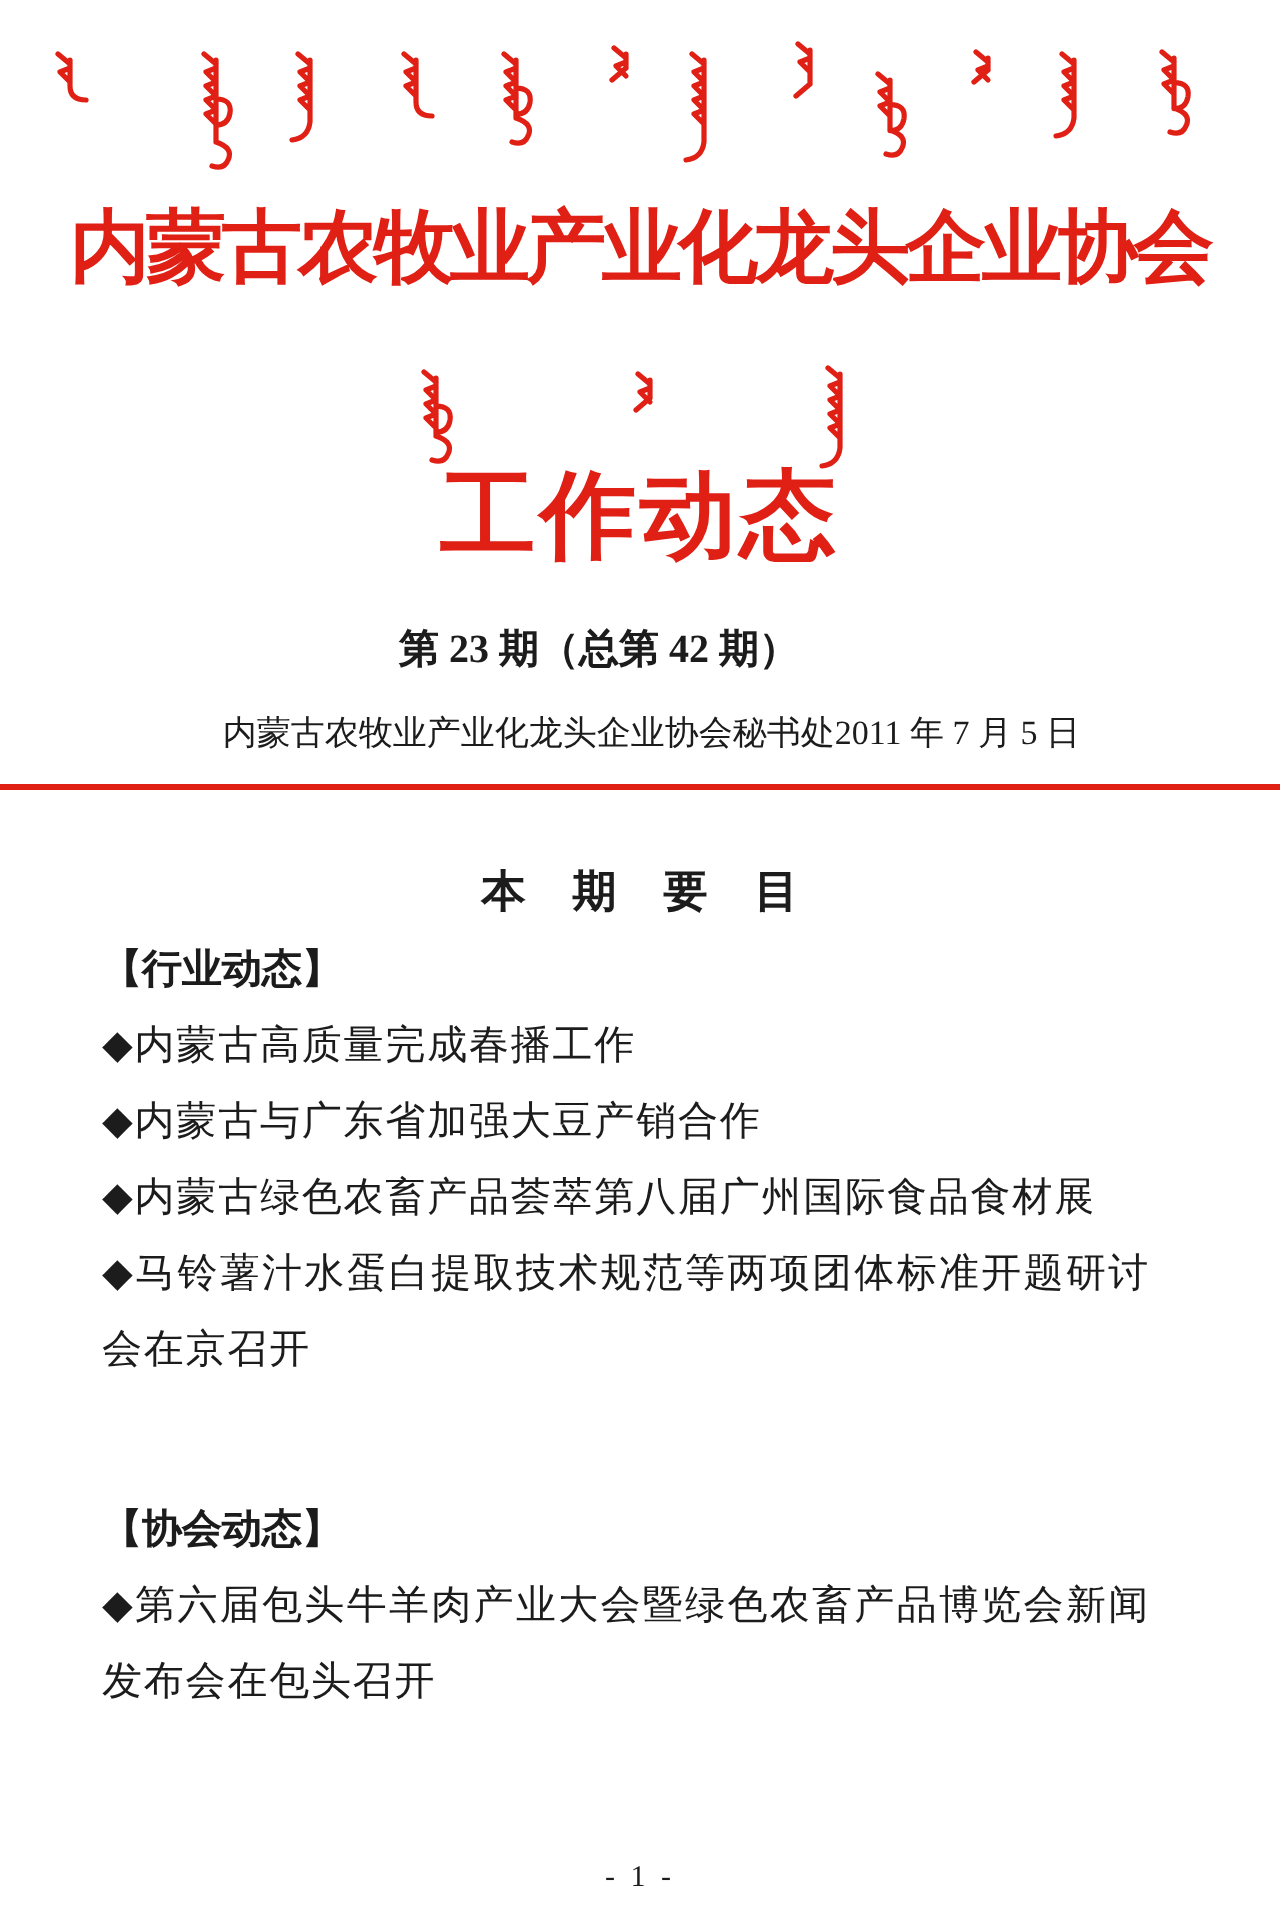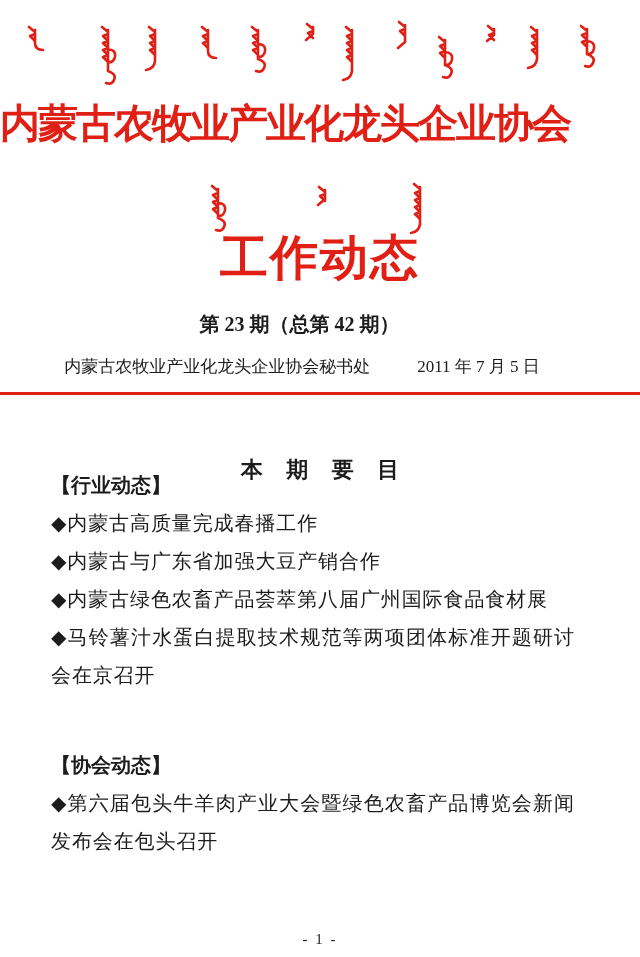--- a/index.html
+++ b/index.html
@@ -11,54 +11,54 @@
     font-family:"Liberation Serif","DejaVu Serif",serif;
     color:#1c1c1c;
     --red:#e01f15;
   }
   .mn-svg{position:absolute;left:0;}
   .mn-svg path{stroke:var(--red);fill:none;stroke-width:2.6;stroke-linecap:round;stroke-linejoin:round;}
   #mn-top{top:0;width:640px;height:110px;}
   #mn-mid{top:175px;width:640px;height:70px;}
   .org-name{
     position:absolute;top:96px;left:0;width:640px;
+    text-align:center;
     font-size:40px;font-weight:bold;
     letter-spacing:-2px;
     color:var(--red);
     white-space:nowrap;
   }
   .doc-title{
     position:absolute;top:226px;left:0;width:640px;
     text-align:center;
     font-size:48px;font-weight:bold;
     letter-spacing:2px;
     color:var(--red);
     white-space:nowrap;
   }
   .issue-line{
     position:absolute;top:311px;left:0;width:599px;
     text-align:center;
     font-size:20px;font-weight:bold;
   }
   .pub-row{
     position:absolute;top:355px;left:64px;right:100px;
-    display:flex;justify-content:center;align-items:baseline;
+    display:flex;justify-content:flex-end;align-items:baseline;
     font-size:17px;
     white-space:nowrap;
-    gap:47px;
   }
   .red-rule{
     position:absolute;top:392px;left:0;width:640px;height:3px;
     background:var(--red);
   }
   .toc-heading{
     position:absolute;top:431px;left:0;width:640px;
     text-align:center;
     font-size:22px;font-weight:bold;
-    letter-spacing:9px;text-indent:9px;margin-top:24px;
+    letter-spacing:9px;text-indent:9px;
   }
   .toc{
     position:absolute;top:466px;left:51px;width:524px;
     font-size:20px;
     line-height:38px;
     letter-spacing:0.9px;
   }
   .toc-section-title{
     font-size:20px;font-weight:bold;
     letter-spacing:0;

